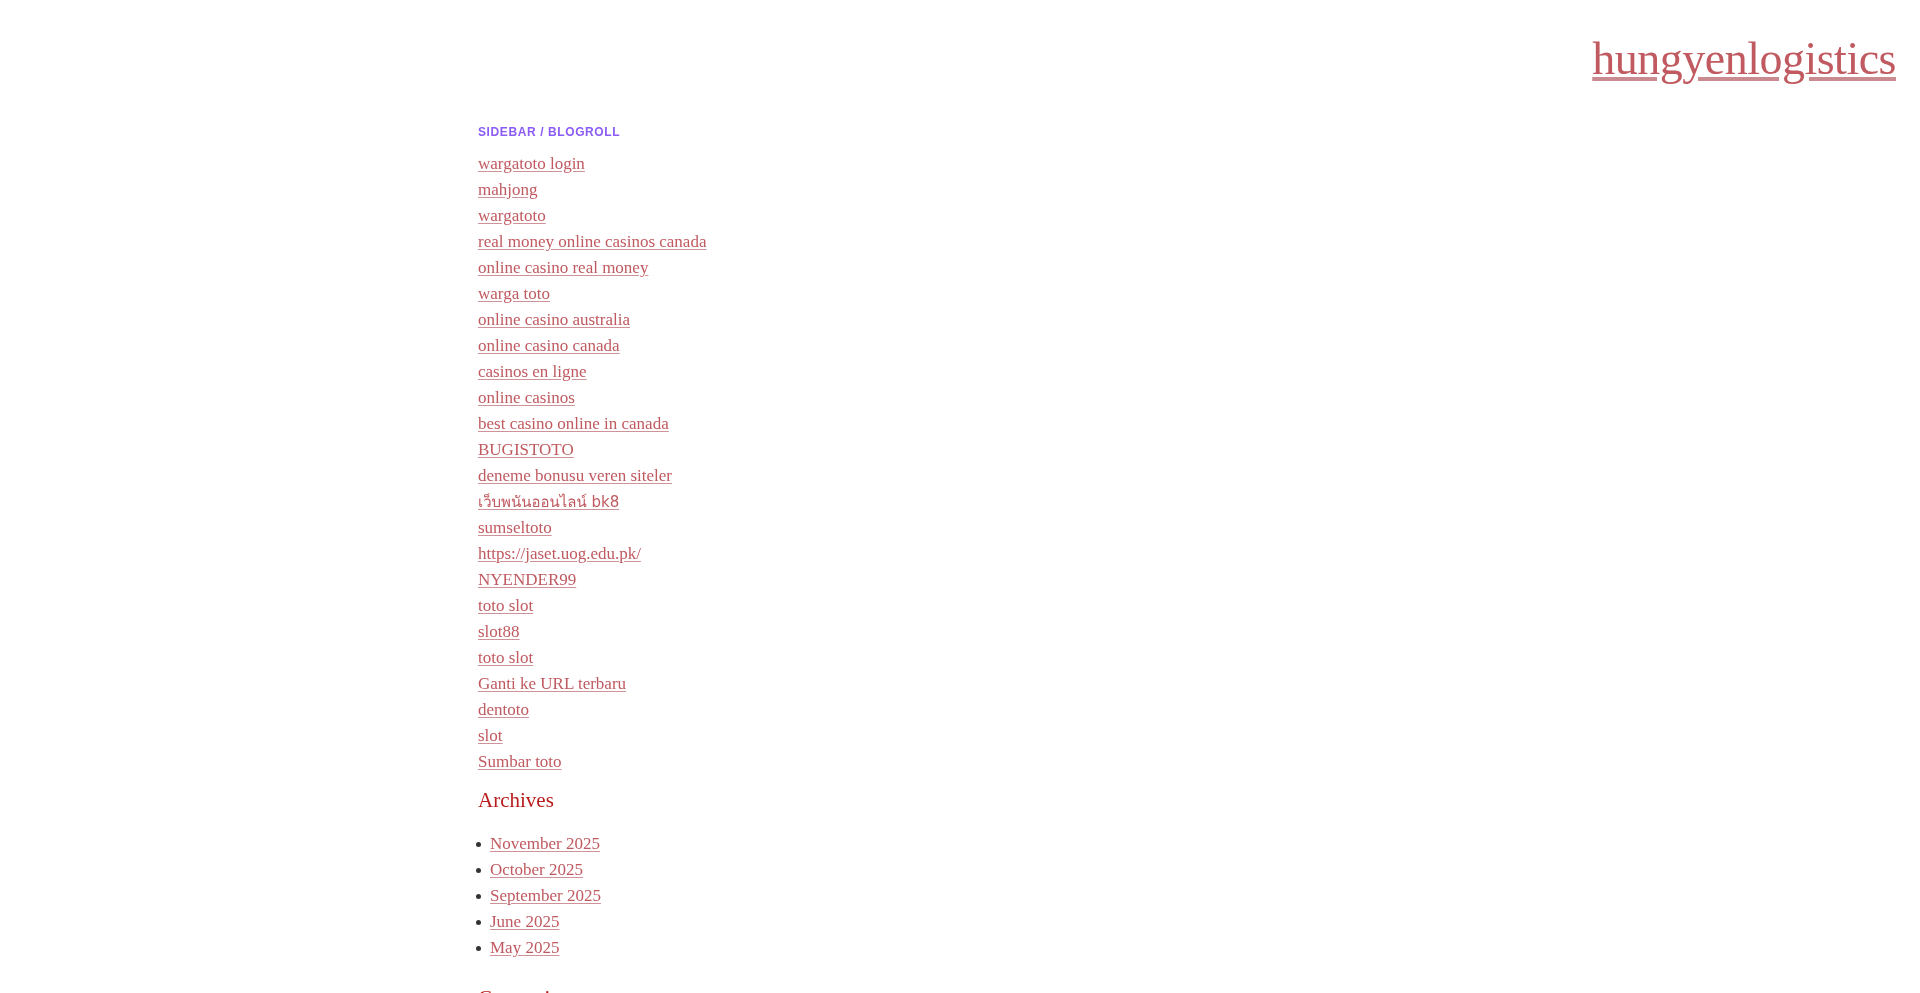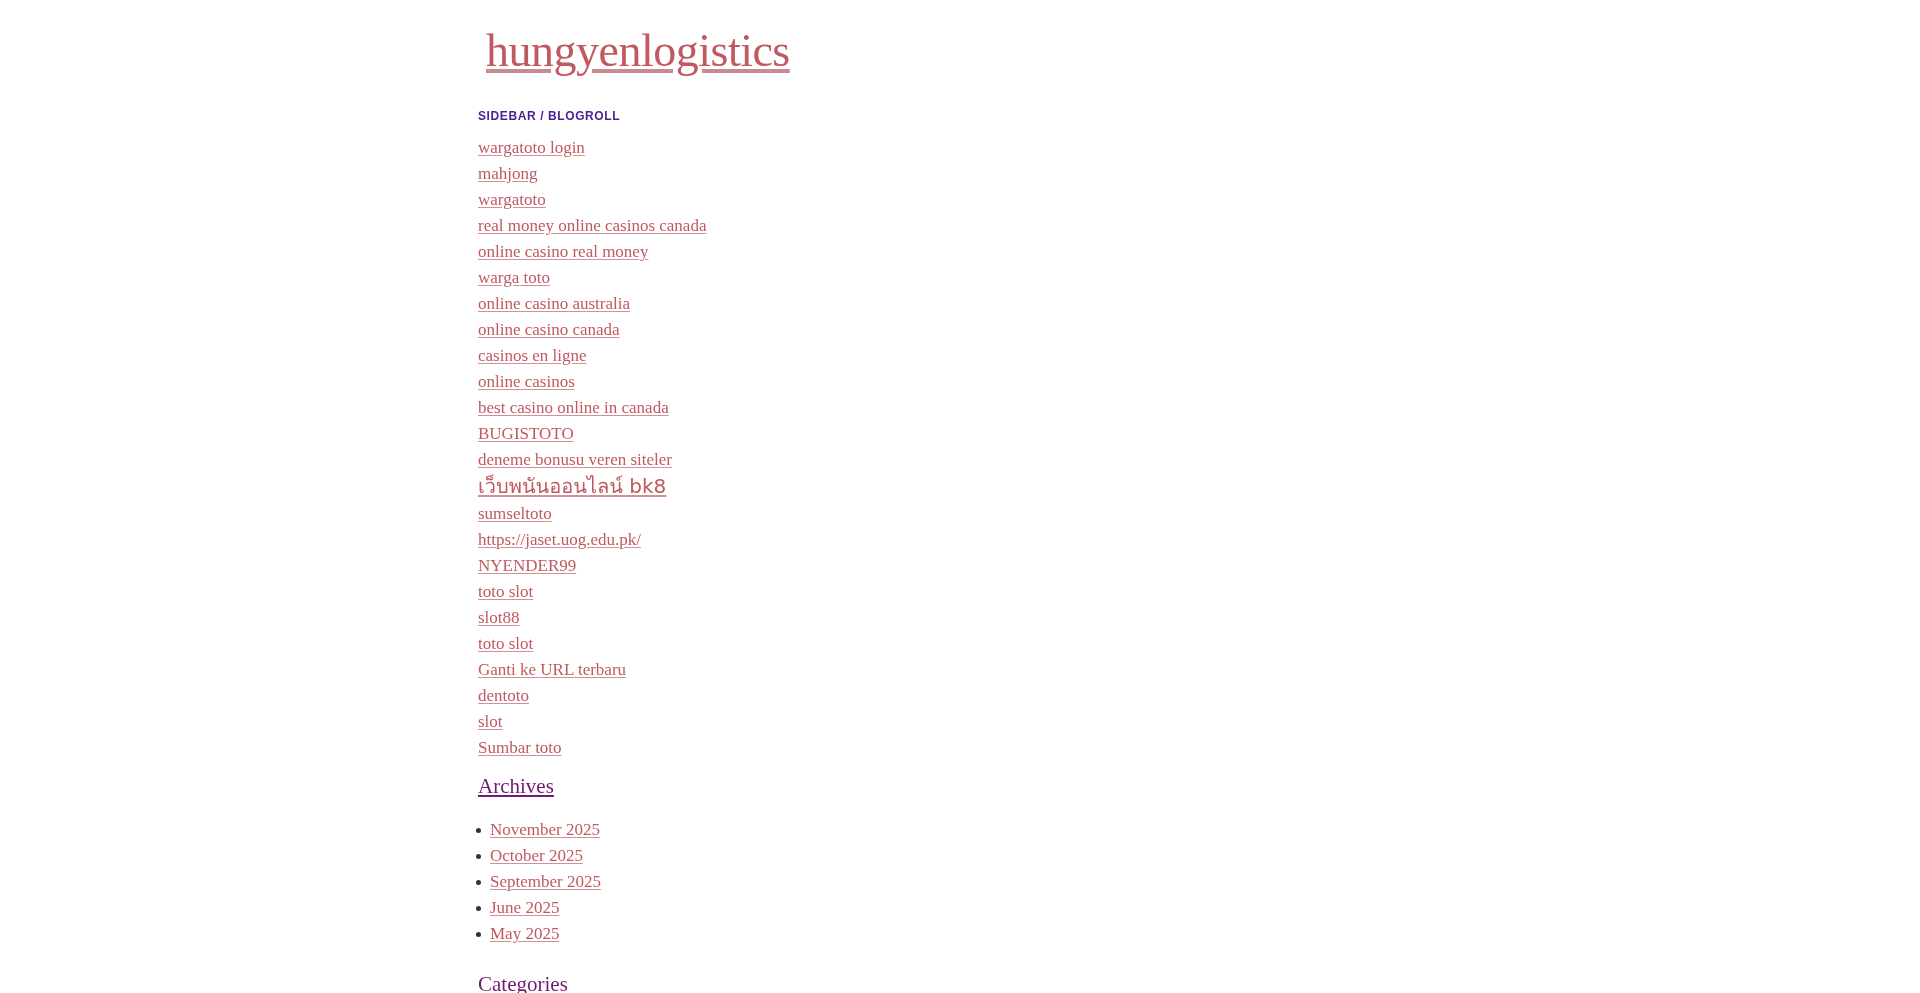--- a/index.html
+++ b/index.html
@@ -12,41 +12,42 @@
     font-family: "Liberation Serif", "DejaVu Serif", serif;
     color: #333333;
     width: 1920px;
     min-height: 993px;
     box-sizing: border-box;
   }
   .page {
     padding: 0 0 0 0;
   }
   .site-title {
-    margin: 8px;
+    margin: 16px;
     padding: 18px 8px 0 478px;
     font-size: 46px;
     font-weight: normal;
     line-height: 1.1;
     letter-spacing: -0.5px;
+    text-align: right;
   }
   .site-title a {
     color: #c05a60;
     text-decoration: underline;
     text-decoration-color: #c98b90;
     text-underline-offset: 3px;
   }
   .sidebar-heading {
     margin: 0;
     padding: 24px 0 0 478px;
     font-family: "Liberation Sans", sans-serif;
     font-size: 12px;
     font-weight: bold;
     letter-spacing: 0.6px;
-    color: #4c1d95;
+    color: #8b5cf6;
     text-transform: uppercase;
   }
   .blogroll {
     margin: 0;
     padding: 12px 0 0 478px;
     list-style: none;
   }
   .blogroll li {
     margin: 0;
     padding: 0;
@@ -59,23 +60,22 @@
     color: #c05a60;
     text-decoration: underline;
     text-decoration-color: #cf9296;
     text-underline-offset: 2px;
   }
   .section-title {
     margin: 0;
     padding: 10px 0 0 478px;
     font-size: 21px;
     font-weight: normal;
-    color: #701a75;
+    color: #b91c1c;
     line-height: 30px;
-    text-decoration: underline;
   }
   ul.bulleted {
     margin: 12px;
     padding: 4px 0 0 0;
     list-style: none;
   }
   ul.bulleted li {
     position: relative;
     margin: 0;
     padding: 0 0 0 478px;
@@ -87,21 +87,21 @@
     position: absolute;
     left: 464px;
     top: 11px;
     width: 5px;
     height: 5px;
     background: #333333;
     border-radius: 50%;
   }
   .thai a {
     font-family: "DejaVu Sans", sans-serif;
-    font-size: 20px;
+    font-size: 15px;
   }
 </style>
 </head>
 <body>
 
 <div class="page">
 
   <h1 class="site-title">
     <a href="#">hungyenlogistics</a>
   </h1>

